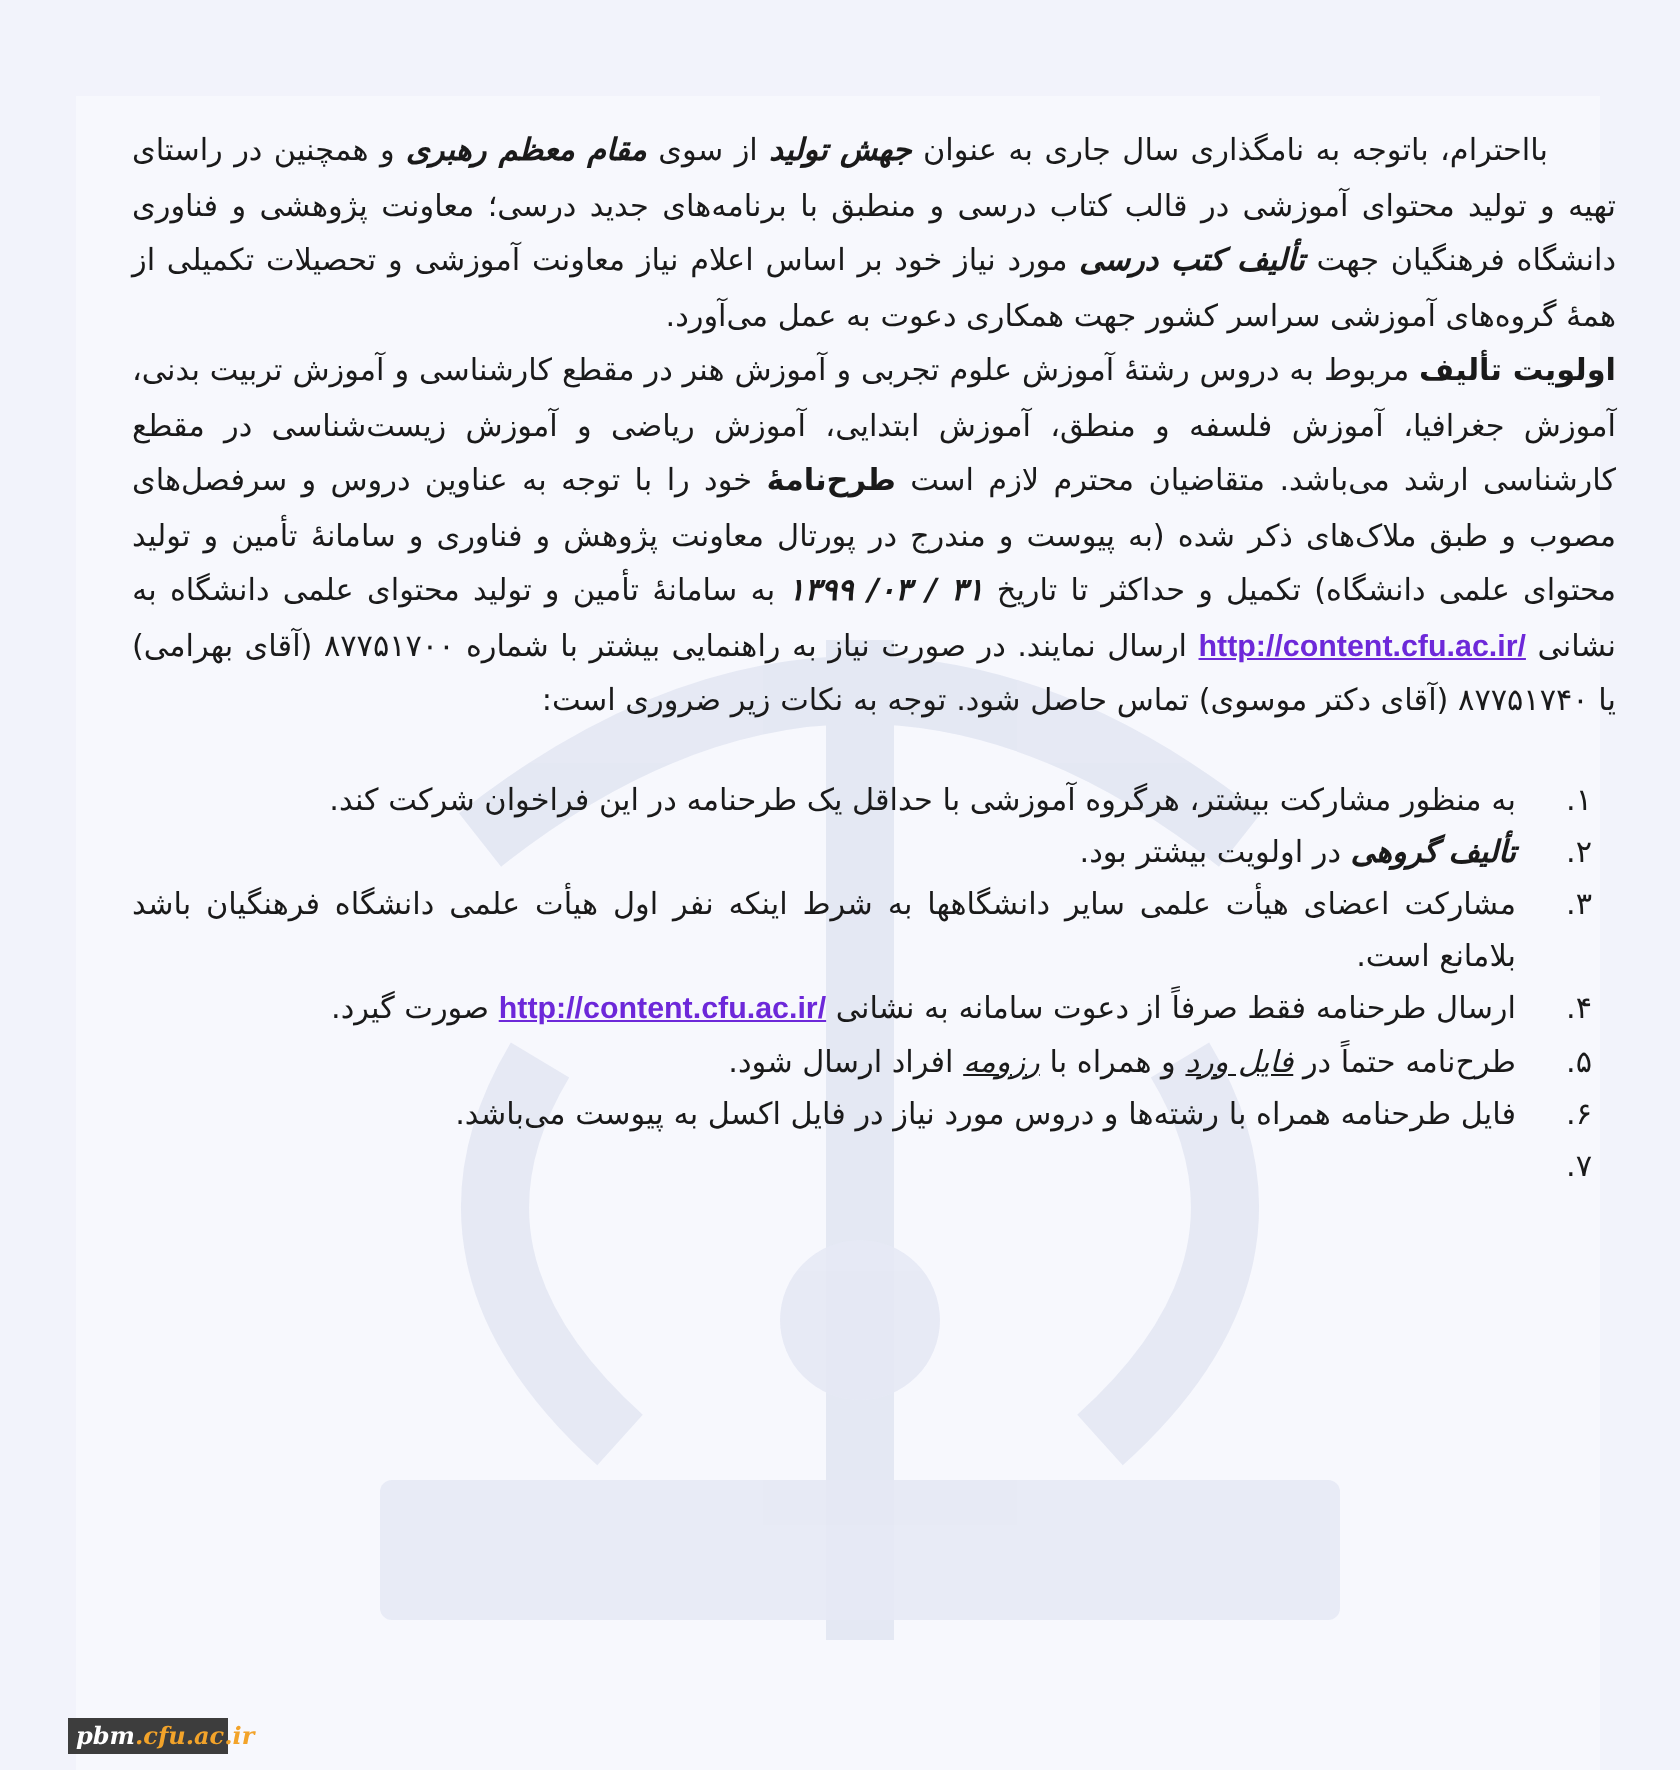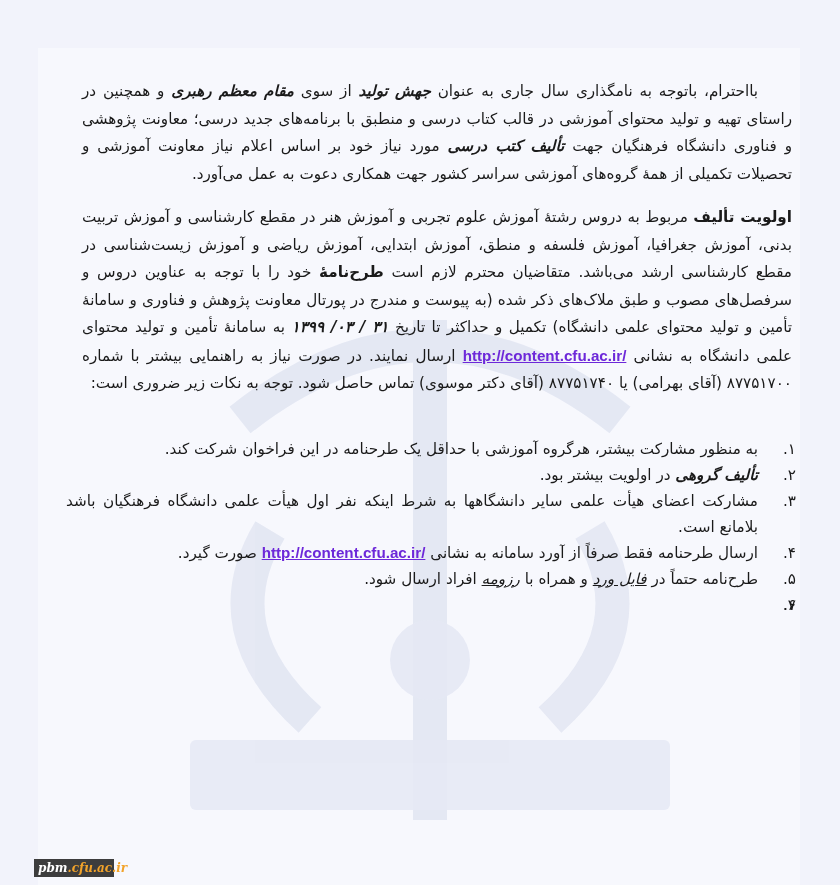--- a/index.html
+++ b/index.html
@@ -15,21 +15,21 @@
   }
   .watermark {
     position:absolute; left:150px; top:300px; width:560px; height:540px;
     pointer-events:none;
   }
   .content {
     position:absolute; left:66px; top:62px; width:742px;
     direction:rtl; text-align:justify;
     font-size:15.2px; line-height:27.5px;
   }
-  .content p { margin:16px; }
+  .content p { margin:0; }
   .intro { text-indent:34px; }
   .spacer { height:22px; }
   b.em { font-weight:bold; }
   i.em { font-weight:bold; font-style:italic; }
   a.link {
     color:#6d28d9; text-decoration:underline; font-weight:bold;
     direction:ltr; unicode-bidi:embed; font-family:"Liberation Sans", sans-serif;
   }
   .num { font-weight:bold; font-style:italic; }
   ol.notes {
@@ -70,20 +70,20 @@
   <p class="intro"><span>بااحترام، باتوجه به نامگذاری سال جاری به عنوان </span><i class="em">جهش تولید</i><span> از سوی </span><i class="em">مقام معظم رهبری</i><span> و همچنین در راستای تهیه و تولید محتوای آموزشی در قالب کتاب درسی و منطبق با برنامه‌های جدید درسی؛ معاونت پژوهشی و فناوری دانشگاه فرهنگیان جهت </span><i class="em">تألیف کتب درسی</i><span> مورد نیاز خود بر اساس اعلام نیاز معاونت آموزشی و تحصیلات تکمیلی از همهٔ گروه‌های آموزشی سراسر کشور جهت همکاری دعوت به عمل می‌آورد.</span></p>
 
   <p><b class="em">اولویت تألیف</b><span> مربوط به دروس رشتهٔ آموزش علوم تجربی و آموزش هنر در مقطع کارشناسی و آموزش تربیت بدنی، آموزش جغرافیا، آموزش فلسفه و منطق، آموزش ابتدایی، آموزش ریاضی و آموزش زیست‌شناسی در مقطع کارشناسی ارشد می‌باشد. متقاضیان محترم لازم است </span><b class="em">طرح‌نامهٔ</b><span> خود را با توجه به عناوین دروس و سرفصل‌های مصوب و طبق ملاک‌های ذکر شده (به پیوست و مندرج در پورتال معاونت پژوهش و فناوری و سامانهٔ تأمین و تولید محتوای علمی دانشگاه) تکمیل و حداکثر تا تاریخ </span><span class="num">۳۱ / ۰۳/ ۱۳۹۹</span><span> به سامانهٔ تأمین و تولید محتوای علمی دانشگاه به نشانی </span><a class="link" href="#">http://content.cfu.ac.ir/</a><span> ارسال نمایند. در صورت نیاز به راهنمایی بیشتر با شماره ۸۷۷۵۱۷۰۰ (آقای بهرامی) یا ۸۷۷۵۱۷۴۰ (آقای دکتر موسوی) تماس حاصل شود. توجه به نکات زیر ضروری است:</span></p>
 
   <div class="spacer"></div>
 
   <ol class="notes">
     <li><span class="marker">۱.</span><span>به منظور مشارکت بیشتر، هرگروه آموزشی با حداقل یک طرحنامه در این فراخوان شرکت کند.</span></li>
     <li><span class="marker">۲.</span><i class="em">تألیف گروهی</i><span> در اولویت بیشتر بود.</span></li>
     <li><span class="marker">۳.</span><span>مشارکت اعضای هیأت علمی سایر دانشگاهها به شرط اینکه نفر اول هیأت علمی دانشگاه فرهنگیان باشد بلامانع است.</span></li>
-    <li><span class="marker">۴.</span><span>ارسال طرحنامه فقط صرفاً از آورد سامانه به نشانی </span><a class="link" href="#">http://content.cfu.ac.ir/</a><span> صورت گیرد.</span></li>
+    <li><span class="marker">۴.</span><span>ارسال طرحنامه فقط صرفاً از دعوت سامانه به نشانی </span><a class="link" href="#">http://content.cfu.ac.ir/</a><span> صورت گیرد.</span></li>
     <li><span class="marker">۵.</span><span>طرح‌نامه حتماً در </span><span class="ul">فایل ورد</span><span> و همراه با </span><span class="ul">رزومه</span><span> افراد ارسال شود.</span></li>
-    <li><span class="marker">۶.</span></li>
+    <li><span class="marker">۶.</span><span>فایل طرحنامه همراه با رشته‌ها و دروس مورد نیاز در فایل اکسل به پیوست می‌باشد.</span></li>
     <li><span class="marker">۷.</span></li>
   </ol>
 </div>
 
 <div class="footer-badge"><span class="a">pbm</span><span class="b">.cfu.ac.ir</span></div>
 
 </body></html>

